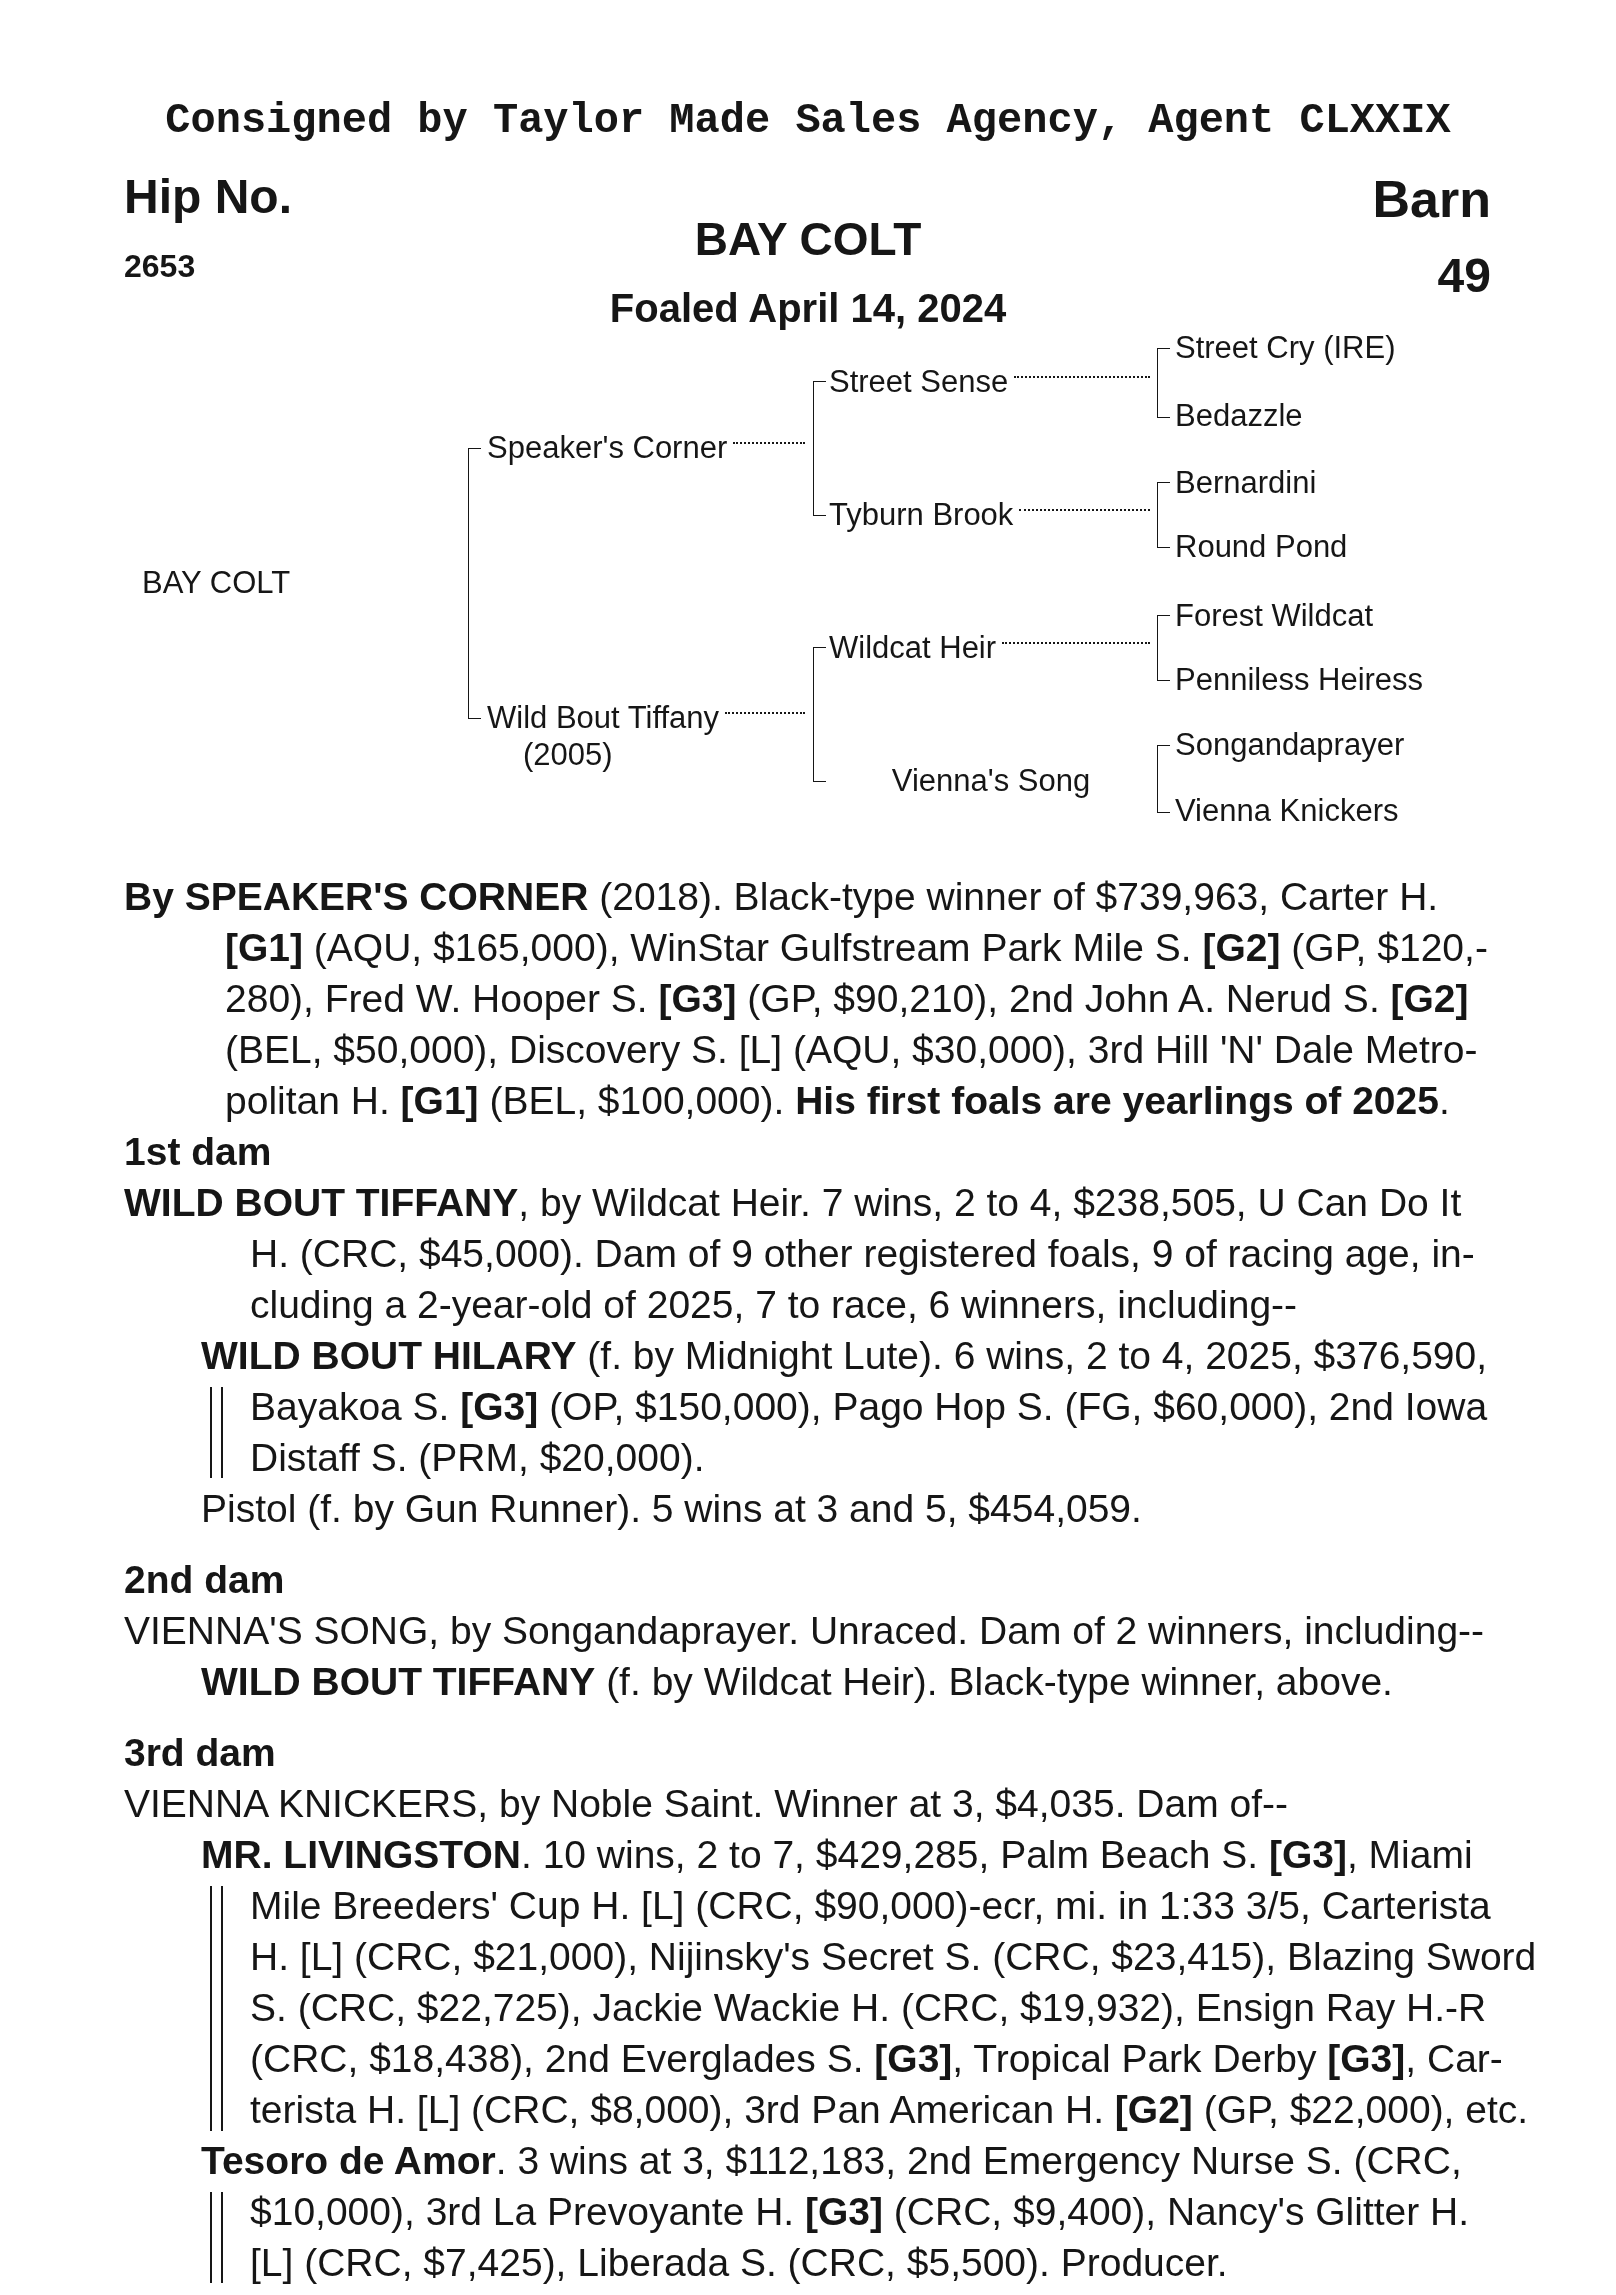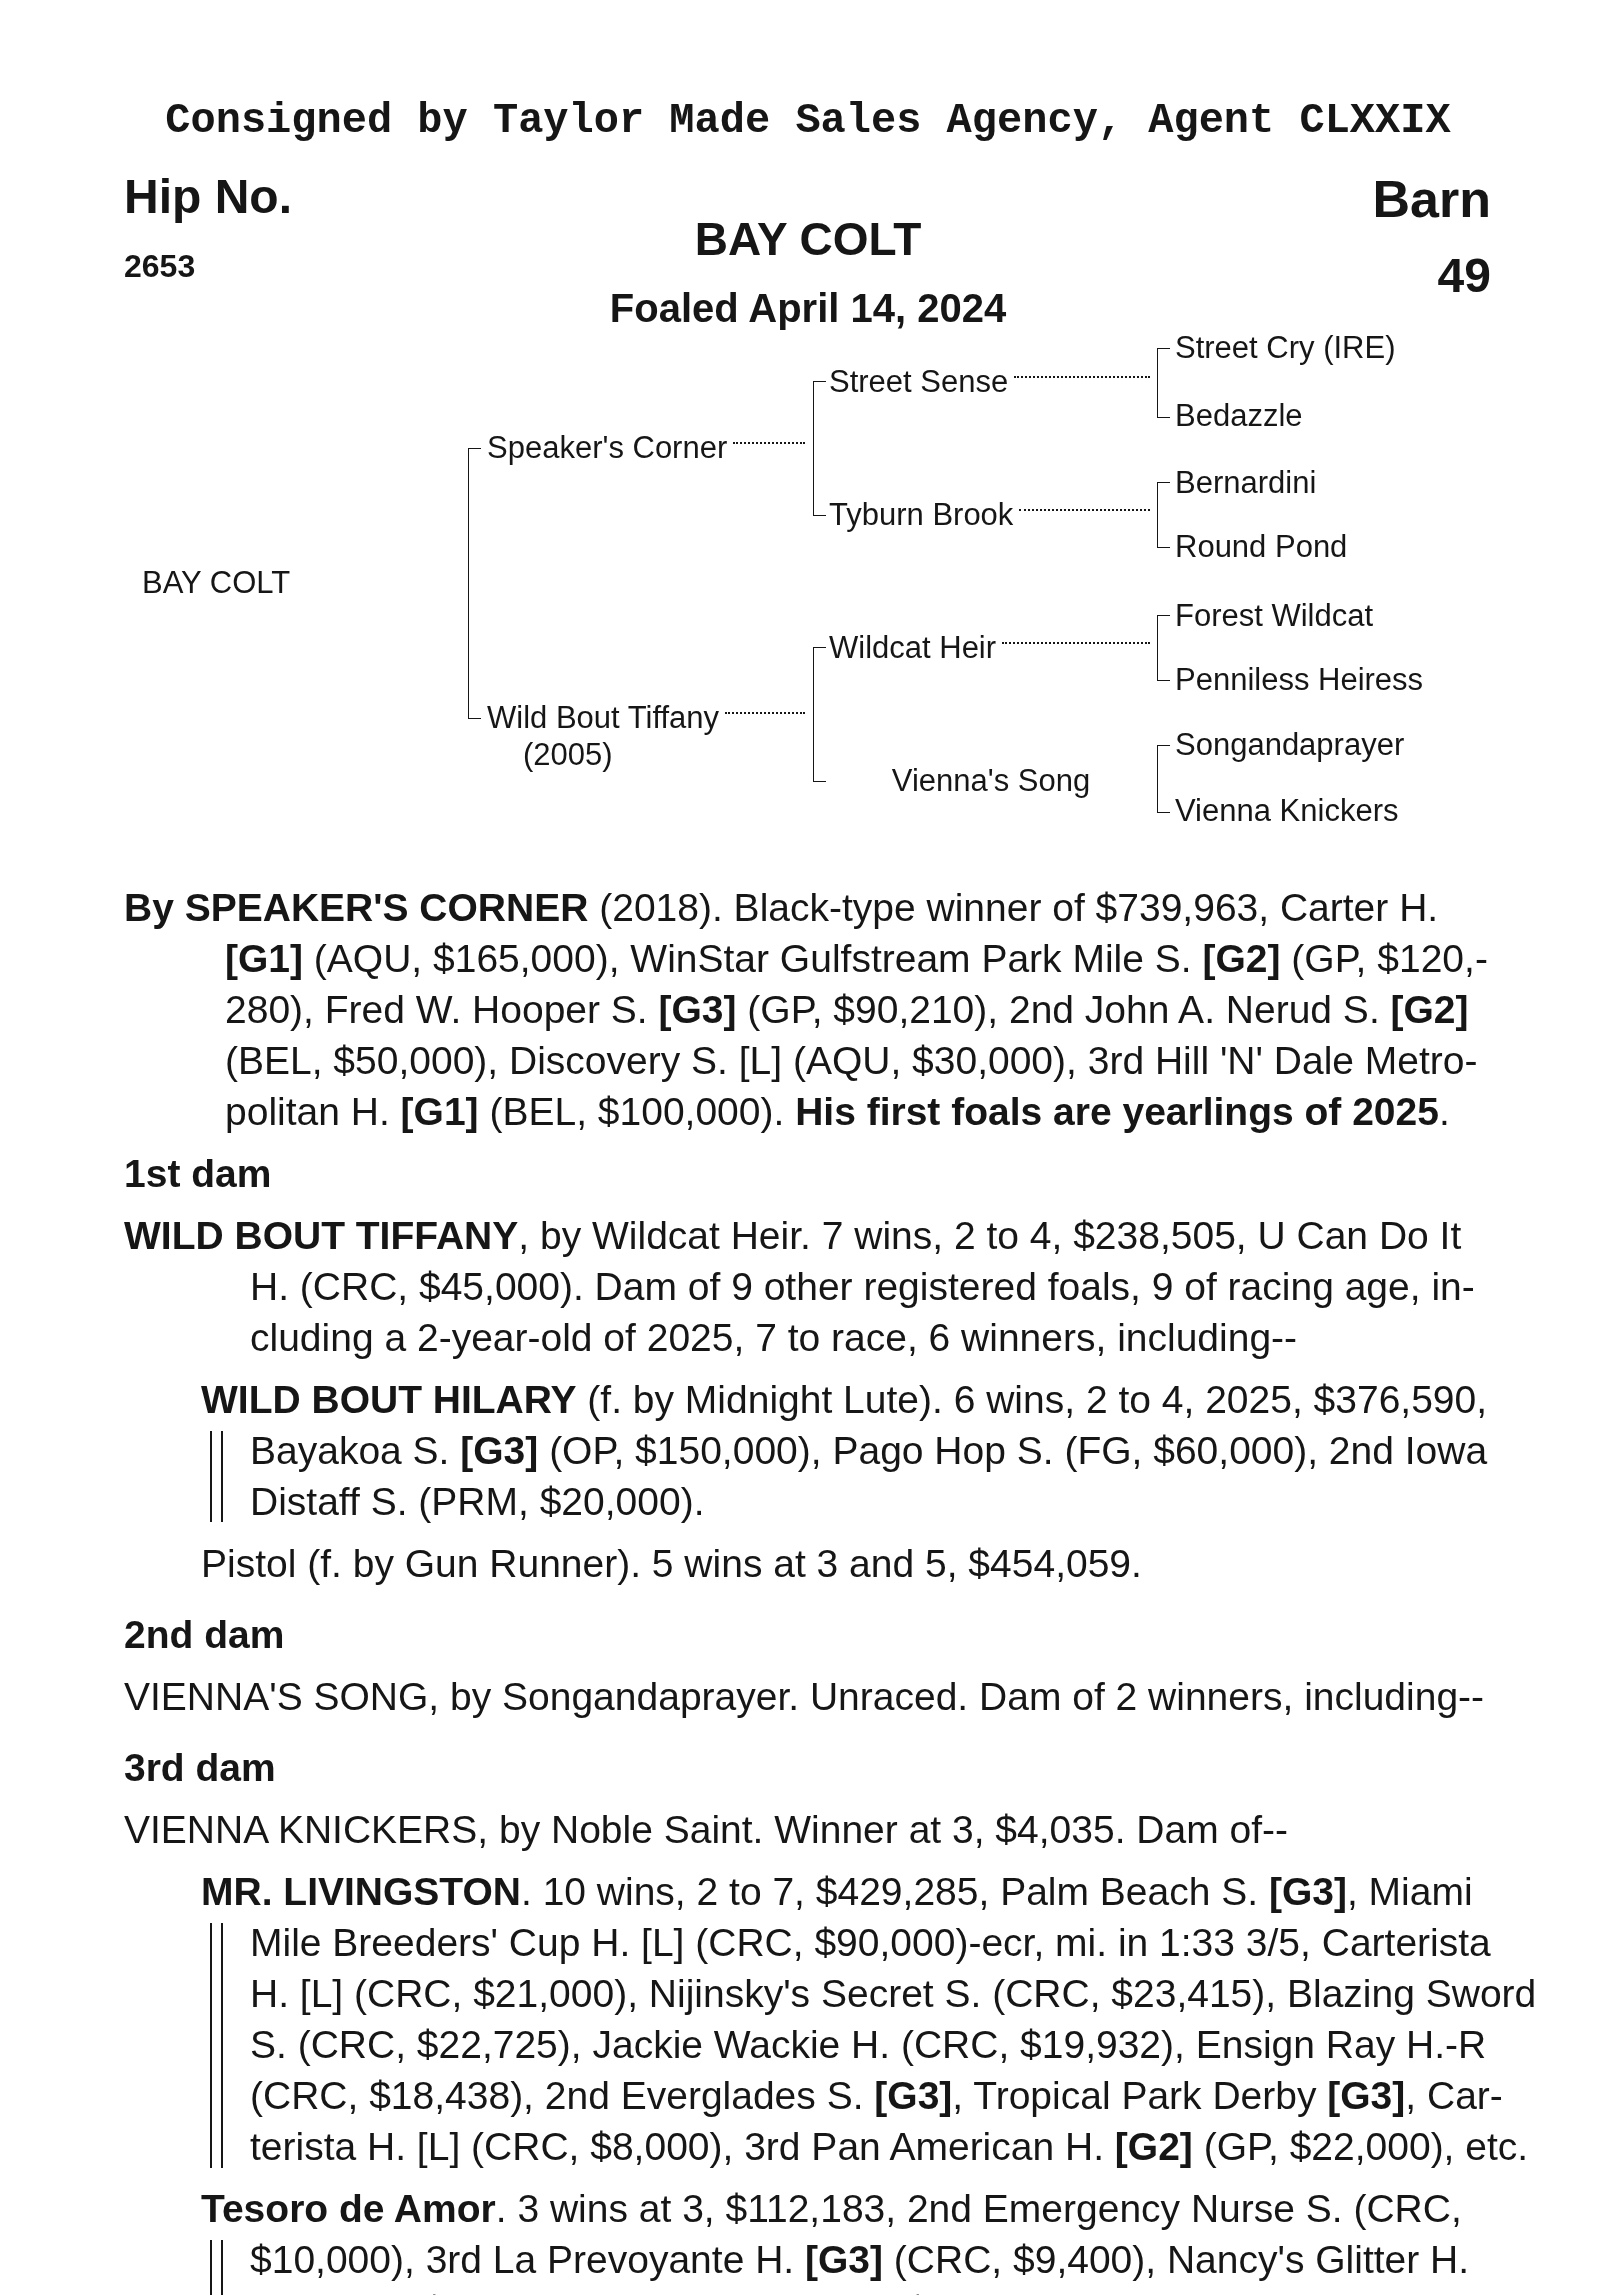--- a/index.html
+++ b/index.html
@@ -42,21 +42,21 @@
   .b3a { left:813px; top:381px;  height:133px; }
   .b3b { left:813px; top:647px; height:133px; }
   .b4a { left:1157px; top:348px;  height:68px; }
   .b4b { left:1157px; top:482px; height:64px; }
   .b4c { left:1157px; top:615px; height:64px; }
   .b4d { left:1157px; top:745px; height:66px; }
 
   
   .body-text { position:absolute; top:871px; left:124px; width:1373px;
                font-size:39px; line-height:51px; }
-  .para { position:relative;margin-top:11px; }
+  .para { position:relative; }
   .para.gap { margin-top:20px; }
   .line { white-space:nowrap; }
   .b { font-weight:bold; }
   .p-heading { font-weight:bold; }
   .p-sire  .line { padding-left:101px; }
   .p-sire  .line:first-child { padding-left:0; }
   .p-dam   .line { padding-left:126px; }
   .p-dam   .line:first-child { padding-left:0; }
   .p-entry .line { padding-left:126px; }
   .p-entry .line:first-child { padding-left:77px; }
@@ -148,20 +148,23 @@
       </div>
       <div class="para p-entry">
         <div class="line"><span>Pistol (f. by Gun Runner). 5 wins at 3 and 5, $454,059.</span></div>
       </div>
       <div class="para p-heading gap">
         <div class="line"><span>2nd dam</span></div>
       </div>
       <div class="para p-dam">
         <div class="line"><span>VIENNA'S SONG, by Songandaprayer. Unraced. Dam of 2 winners, including--</span></div>
       </div>
+      <div class="para p-entry">
+        <div class="line"><span class="b">WILD BOUT TIFFANY</span><span> (f. by Wildcat Heir). Black-type winner, above.</span></div>
+      </div>
       <div class="para p-heading gap">
         <div class="line"><span>3rd dam</span></div>
       </div>
       <div class="para p-dam">
         <div class="line"><span>VIENNA KNICKERS, by Noble Saint. Winner at 3, $4,035. Dam of--</span></div>
       </div>
       <div class="para p-entry">
         <div class="line"><span class="b">MR. LIVINGSTON</span><span>. 10 wins, 2 to 7, $429,285, Palm Beach S. </span><span class="b">[G3]</span><span>, Miami</span></div>
         <div class="line"><span>Mile Breeders' Cup H. [L] (CRC, $90,000)-ecr, mi. in 1:33 3/5, Carterista</span></div>
         <div class="line"><span>H. [L] (CRC, $21,000), Nijinsky's Secret S. (CRC, $23,415), Blazing Sword</span></div>

